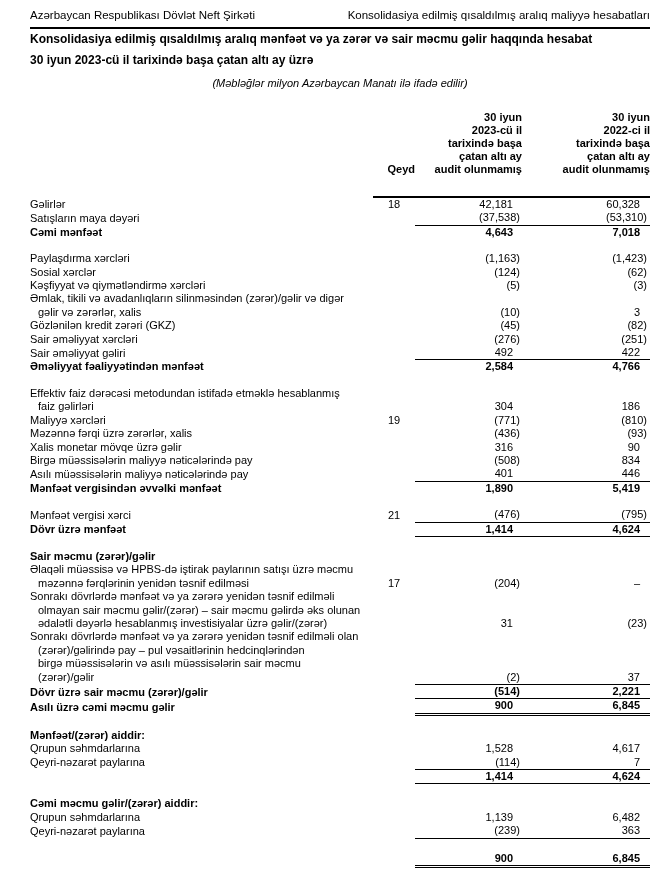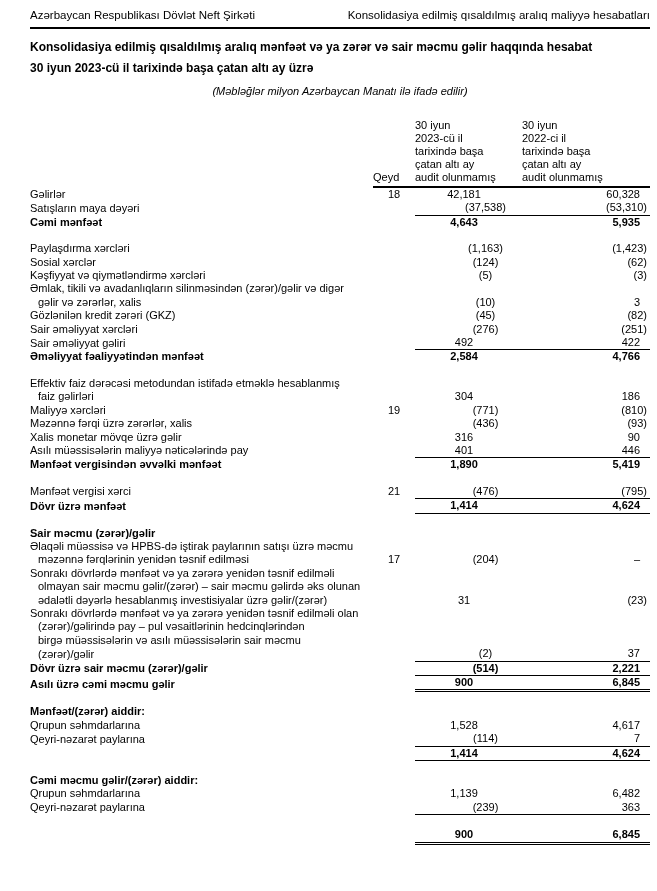--- a/index.html
+++ b/index.html
@@ -7,39 +7,39 @@
     width:657px;height:891px;overflow:hidden;color:#000;
     font-family:"Liberation Sans","DejaVu Sans",sans-serif;
     -webkit-font-smoothing:antialiased;
   }
   .page{box-sizing:border-box;width:657px;height:891px;padding:8px 7px 0 30px;}
   .doc-header{
     display:flex;justify-content:space-between;align-items:flex-end;
     font-size:11.5px;line-height:14px;
     border-bottom:2px solid #000;padding-bottom:5px;
   }
-  .title-block{margin-top:8px;font-weight:bold;font-size:12px;line-height:21px;white-space:nowrap;}
+  .title-block{font-weight:bold;font-size:12px;line-height:21px;white-space:nowrap;}
   .currency-note{margin-top:6px;font-style:italic;font-size:11px;text-align:center;}
   table.fin{border-collapse:collapse;table-layout:fixed;width:620px;margin-top:22px;}
   table.fin col.c-label{width:343px;}
   table.fin col.c-note{width:42px;}
   table.fin col.c-v1{width:107px;}
   table.fin col.c-v2{width:128px;}
   thead th{
-    font-weight:normal;font-size:11px;line-height:13px;
-    vertical-align:bottom;padding:0 0 2px 0;text-align:left;
+    font-weight:bold;font-size:11px;line-height:13px;
+    vertical-align:bottom;padding:0 0 20px 0;text-align:right;
   }
   thead th.ruled{border-bottom:2px solid #000;}
   tbody td{
     font-size:11px;line-height:13.4px;vertical-align:bottom;padding:0;
     white-space:nowrap;
   }
   td.lbl{text-align:left;}
   td.note{text-align:center;}
-  td.c1{text-align:center;padding-right:9px;}
+  td.c1{text-align:right;padding-right:9px;}
   td.c2{text-align:right;padding-right:10px;}
   .b{font-weight:bold;}
   .ind{padding-left:8px;margin-top:16px;}
   tr.spacer td{height:13px;}
   td.us{border-bottom:1px solid #000;}
   td.ud{border-bottom:3px double #000;}
   span.paren{margin-right:-7px;margin-left:36px;}
 </style>
 </head>
 <body>
@@ -95,21 +95,21 @@
         <tr>
           <td class="lbl">Satışların maya dəyəri</td>
           <td class="note"></td>
           <td class="c1 us"><span class="paren">(37,538)</span></td>
           <td class="c2 us"><span class="paren">(53,310)</span></td>
         </tr>
         <tr>
           <td class="lbl b">Cəmi mənfəət</td>
           <td class="note"></td>
           <td class="c1 b"><span>4,643</span></td>
-          <td class="c2 b"><span>5,935</span></td>
+          <td class="c2 b"><span>7,018</span></td>
         </tr>
         <tr class="spacer">
           <td colspan="4"></td>
         </tr>
         <tr>
           <td class="lbl">Paylaşdırma xərcləri</td>
           <td class="note"></td>
           <td class="c1"><span class="paren">(1,163)</span></td>
           <td class="c2"><span class="paren">(1,423)</span></td>
         </tr>
@@ -188,20 +188,26 @@
           <td class="c1"><span class="paren">(436)</span></td>
           <td class="c2"><span class="paren">(93)</span></td>
         </tr>
         <tr>
           <td class="lbl">Xalis monetar mövqe üzrə gəlir</td>
           <td class="note"></td>
           <td class="c1"><span>316</span></td>
           <td class="c2"><span>90</span></td>
         </tr>
         <tr>
+          <td class="lbl">Birgə müəssisələrin maliyyə nəticələrində pay</td>
+          <td class="note"></td>
+          <td class="c1"><span class="paren">(508)</span></td>
+          <td class="c2"><span>834</span></td>
+        </tr>
+        <tr>
           <td class="lbl">Asılı müəssisələrin maliyyə nəticələrində pay</td>
           <td class="note"></td>
           <td class="c1 us"><span>401</span></td>
           <td class="c2 us"><span>446</span></td>
         </tr>
         <tr>
           <td class="lbl b">Mənfəət vergisindən əvvəlki mənfəət</td>
           <td class="note"></td>
           <td class="c1 b"><span>1,890</span></td>
           <td class="c2 b"><span>5,419</span></td>

